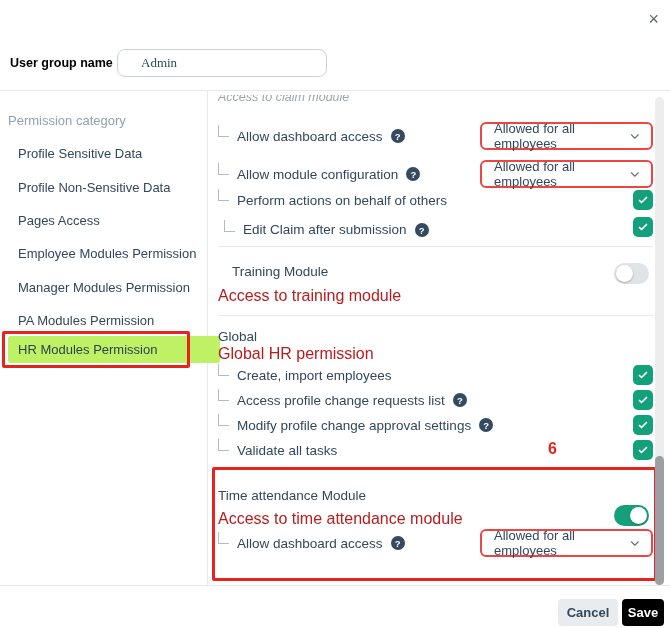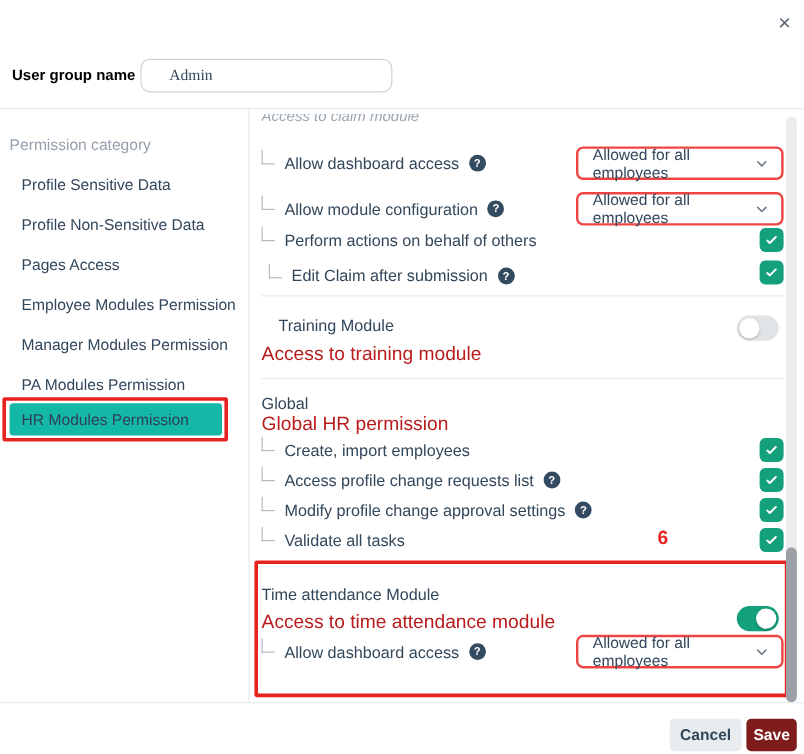--- a/index.html
+++ b/index.html
@@ -16,21 +16,21 @@
   .field-label { left:10px; top:56px; font-size:12.5px; font-weight:700; color:#000000; }
   .name-input { left:117px; top:49px; width:210px; height:28px; border:1px solid #ccd3d9; border-radius:8px;
     display:flex; align-items:center; padding-left:23px; font-size:13px; color:#33475b; background:#fff;font-family:Liberation Serif, serif; }
 
   .divider-h { height:1px; background:#e7eaec; }
   .divider-v { width:1px; background:#e7eaec; }
 
   
   .side-heading { left:8px; top:113px; font-size:13px; color:#95a1ad; }
   .side-item { left:18px; font-size:13px; color:#33475b; cursor:pointer; white-space:nowrap; }
-  .side-selected { left:8px; top:336px; width:177px; height:27px; background:#14b8a6; border-radius:3px;
+  .side-selected { left:8px; top:336px; width:212px; height:27px; background:#bef264; border-radius:3px;
     display:flex; align-items:center; padding-left:10px; font-size:13px; font-weight:500; color:#2f4154; cursor:pointer; }
   .annot-box { border:3px solid #e6231e; border-radius:2px; pointer-events:none; }
 
   
   .row-label { display:flex; align-items:center; height:20px; font-size:13.5px; color:#33475b; white-space:nowrap; }
   .tree { display:inline-block; width:11px; height:12px; border-left:1.5px solid #b3bcc4; border-bottom:1.5px solid #b3bcc4; margin-right:8px; position:relative; top:-5px; }
   .help { display:inline-flex; align-items:center; justify-content:center; width:14px; height:14px; border-radius:50%;
     background:#334a60; color:#fff; font-size:9.5px; font-weight:700; margin-left:8px; cursor:pointer; }
   .select { width:173px; height:28px; border:2px solid #ef4444; border-radius:6px; background:#fff;
     display:flex; align-items:center; justify-content:space-between; padding:0 9px 0 12px; font-size:13px; color:#33475b; cursor:pointer; }
@@ -48,21 +48,21 @@
   .toggle.on .knob { right:2px; }
 
   .clip-head { left:218px; top:95px; width:200px; height:11px; overflow:hidden; }
   .clip-head span { display:block; margin-top:-6px; font-size:12.5px; color:#9aa6b1; line-height:16px;font-style:italic; }
 
   .annot-num { font-size:16px; font-weight:700; color:#e6231e; }
 
   
   .btn { display:flex; align-items:center; justify-content:center; height:27px; border-radius:4px; font-size:13px; font-weight:700; cursor:pointer; }
   .btn-cancel { background:#e9ecef; color:#33475b; }
-  .btn-save { background:#7f1d1d; color:#fff; }
+  .btn-save { background:#000000; color:#fff; }
 
   
   .sb-track { left:655px; top:97px; width:9px; height:489px; border-radius:4.5px; background:#ededed; }
   .sb-thumb { left:655px; top:456px; width:9px; height:129px; border-radius:4.5px; background:#9aa0a6; cursor:grab; }
 </style>
 </head>
 <body>
 
 <div class="stage">
 

